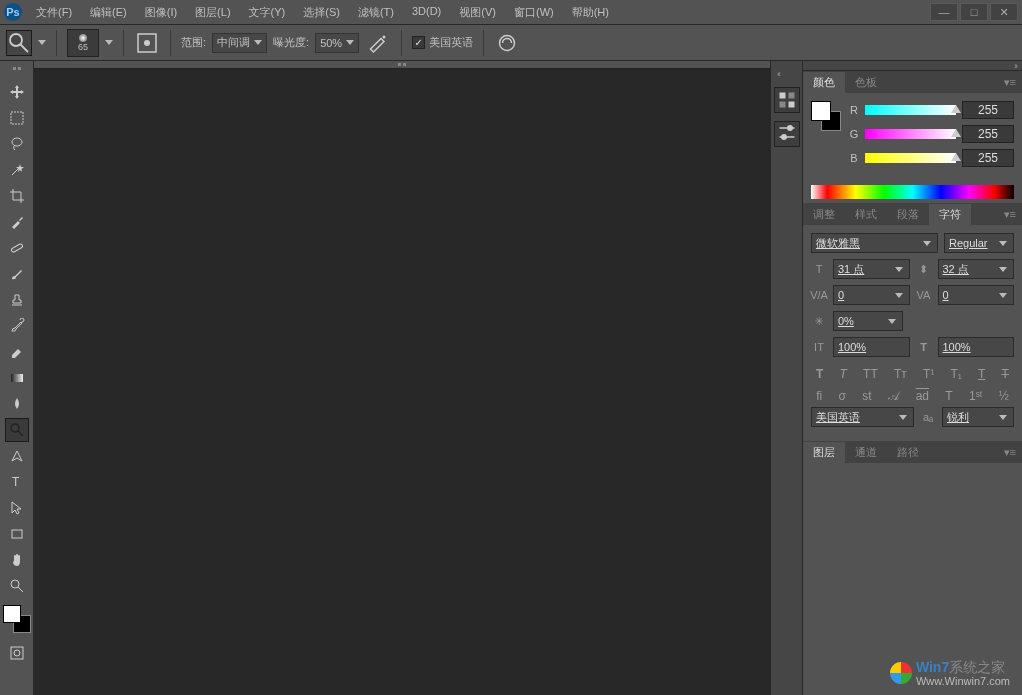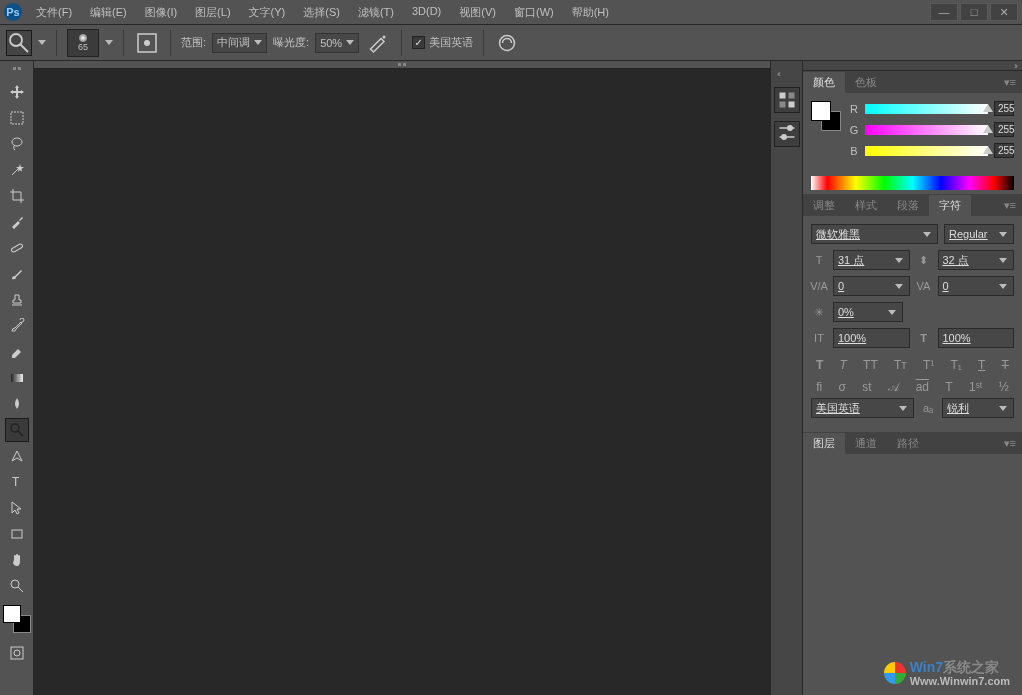--- a/index.html
+++ b/index.html
@@ -44,31 +44,31 @@
 .panel-body { padding: 8px; }
 .color-panel{display:flex;gap:8px;}
 .mini-swatches{position:relative;width:30px;height:30px;}
 .mini-fg{position:absolute;width:20px;height:20px;background:#fff;border:1px solid #000;top:0;left:0;}
 .mini-bg{position:absolute;width:20px;height:20px;background:#000;border:1px solid #888;bottom:0;right:0;}
 .rgb-sliders{flex:1;}
 .rgb-row{display:flex;align-items:center;gap:6px;margin-bottom:6px;}
 .rgb-label{width:10px;text-align:center;}
 .rgb-track{flex:1;height:10px;position:relative;}
 .rgb-thumb{position:absolute;right:-5px;top:0px;width:0;height:0;border-left:5px solid transparent;border-right:5px solid transparent;border-bottom:8px solid #ccc;}
-.rgb-val{width:20px;background:#3a3a3a;border:1px solid #222;padding:1px 3px;color:#ddd;text-align:center;font-size:10px;}
+.rgb-val{width:52px;background:#3a3a3a;border:1px solid #222;padding:1px 3px;color:#ddd;text-align:center;font-size:12px;}
 .spectrum{height:14px;margin:4px 8px;background:linear-gradient(to right,#fff 0%,#f00 8%,#ff0 22%,#0f0 36%,#0ff 50%,#00f 64%,#f0f 78%,#f00 90%,#000 100%);}
 .char-panel .row{display:flex;gap:6px;align-items:center;margin-bottom:6px;}
 .field{background:#474747;border:1px solid #2a2a2a;padding:2px 4px;color:#ddd;display:flex;align-items:center;gap:4px;height:20px;}
 .field-input{flex:1;min-width:30px;text-decoration:underline;}
 .field-dd{width:12px;display:flex;justify-content:center;}
 .char-icon{width:16px;height:16px;display:flex;align-items:center;justify-content:center;color:#999;font-size:11px;}
 .text-styles{display:flex;gap:6px;justify-content:space-around;padding:4px 0;color:#999;}
 .text-styles span{cursor:pointer;font-size:12px;}
 .color-chip{width:36px;height:16px;background:#fff;border:1px solid #222;}
-.watermark{position:absolute;bottom:8px;right:12px;font-size:14px;color:#888;display:flex;align-items:center;gap:4px;font-weight:bold;}
+.watermark{position:absolute;bottom:8px;right:12px;font-size:14px;color:#888;display:flex;align-items:center;gap:4px;}
 .wm-logo{width:22px;height:22px;border-radius:50%;background:conic-gradient(#e33 0 90deg,#3a3 90deg 180deg,#39e 180deg 270deg,#fc0 270deg 360deg);}
 .wm-text{line-height:1.1;}
 .wm-text b{color:#3a82c4;}
 .wm-url{font-size:11px;color:#bbb;}
 .layers-empty{flex:1;}
 </style>
 </head>
 <body>
 
 <div class="titlebar">

